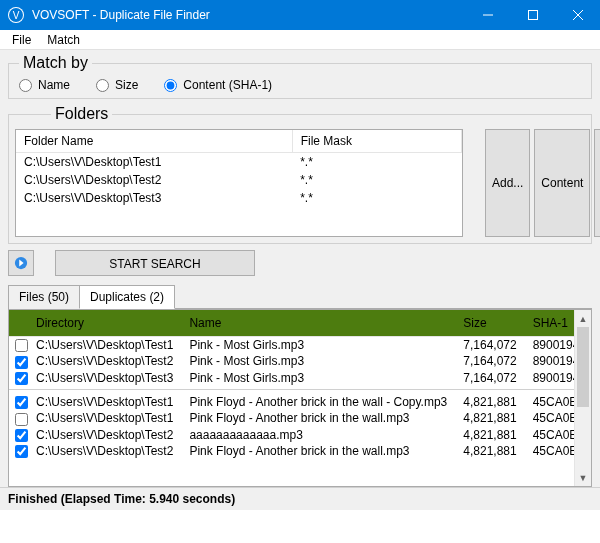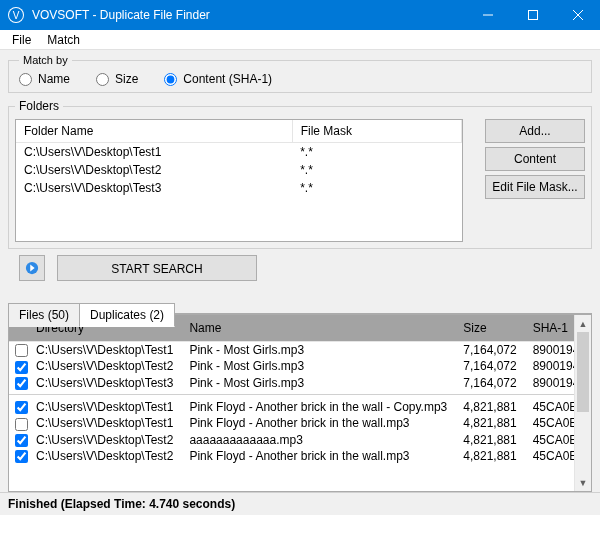--- a/index.html
+++ b/index.html
@@ -41,60 +41,60 @@
     padding: 0 4px; border-bottom: 1px solid #e1e1e1;
     background: #fff;
   }
   .menu-item { padding: 2px 8px; }
   .body-area { padding: 4px 8px 0 8px; background: #f0f0f0; }
   fieldset.match {
     border: 1px solid #d0d0d0;
     padding: 6px 10px;
     background: #f0f0f0;
   }
-  fieldset.match legend { font-size: 11px; padding: 0 4px; }
+  fieldset.match legend { font-size: 16px; padding: 0 4px; }
   .radios { display: flex; gap: 26px; align-items: center; }
   .radio { display: flex; align-items: center; gap: 6px; }
   .radio input { width: 13px; height: 13px; }
   .folders-wrap {
     border: 1px solid #d0d0d0;
     padding: 6px;
     margin-top: 6px;
     background: #f0f0f0;
     position: relative;
   }
-  .folders-wrap legend { font-size: 12px; padding: 0 4px; }
+  .folders-wrap legend { font-size: 16px; padding: 0 4px; margin-left: 36px; }
   .folders-row { display: flex; gap: 6px; }
   .folders-list {
     background: #fff;
     border: 1px solid #ababab;
     flex: 1;
-    height: 123px;
+    height: 108px;
   }
   .folders-list table { width: 100%; border-collapse: collapse; }
   .folders-list th {
     text-align: left; font-weight: normal;
     padding: 4px 8px;
     border-right: 1px solid #e5e5e5;
     border-bottom: 1px solid #e5e5e5;
     background: #fff;
   }
   .folders-list td { padding: 2px 8px; }
-  .side-btns { display: flex; flex-direction: column; gap: 4px; width: 100px; margin-left: 16px; }
+  .side-btns { display: flex; flex-direction: row; gap: 4px; width: 100px; margin-left: 16px; }
   .btn {
     background: #e1e1e1;
     border: 1px solid #adadad;
     text-align: center;
     padding: 4px 6px;
     font-size: 12px;
     font-family: inherit;
   }
   .search-row {
-    display: flex; align-items: center; gap: 8px;
-    margin: 6px 0 0 11px;
+    display: flex; align-items: center; gap: 17px;
+    margin: 6px 0 0 0;
   }
   .search-icon-btn {
     width: 26px; height: 26px;
     background: #e1e1e1; border: 1px solid #adadad;
     display: flex; align-items: center; justify-content: center;
   }
   .search-icon-btn svg { width: 14px; height: 14px; }
   .btn-search {
     height: 26px; line-height: 18px;
     width: 200px;
@@ -106,40 +106,40 @@
     border-bottom: 1px solid #ababab;
     background: #f0f0f0;
   }
   .tab {
     padding: 4px 10px;
     border: 1px solid #ababab;
     border-bottom: none;
     background: #f0f0f0;
     margin-right: -1px;
     position: relative;
-    top: 14px;
+    top: 1px;
   }
   .tab.active {
     background: #fff;
     border-bottom: 1px solid #fff;
     text-align: right;
   }
   .results {
     border: 1px solid #ababab;
     background: #fff;
     display: flex;
     height: 178px;
   }
   .results-inner { flex: 1; overflow: hidden; }
   .results table { width: 100%; border-collapse: collapse; }
   .results th {
     text-align: left; font-weight: normal;
     padding: 6px 8px;
     border-bottom: 1px solid #e5e5e5;
-    background: #a3a3a3;
+    background: #4d7c0f;
   }
   .results td { padding: 1px 8px; white-space: nowrap; }
   .results .chk { width: 22px; text-align: center; padding-left: 6px; padding-right: 0; }
   .results .chk input { width: 13px; height: 13px; vertical-align: middle; }
   .group-sep td { border-bottom: 1px solid #d0d0d0; height: 4px; padding: 0; }
   .group-gap td { height: 4px; padding: 0; }
   .scrollbar {
     width: 17px; background: #f0f0f0;
     display: flex; flex-direction: column;
     border-left: 1px solid #e5e5e5;
@@ -352,13 +352,13 @@
       <div class="sb-track">
           <div class="sb-thumb"></div>
         </div>
       <div class="sb-btn">▼</div>
     </div>
   </div>
 
 
 </div>
 
-<div class="statusbar">Finished (Elapsed Time: 4.740 seconds)</div>
+<div class="statusbar">Finished (Elapsed Time: 5.940 seconds)</div>
 
 </body></html>

